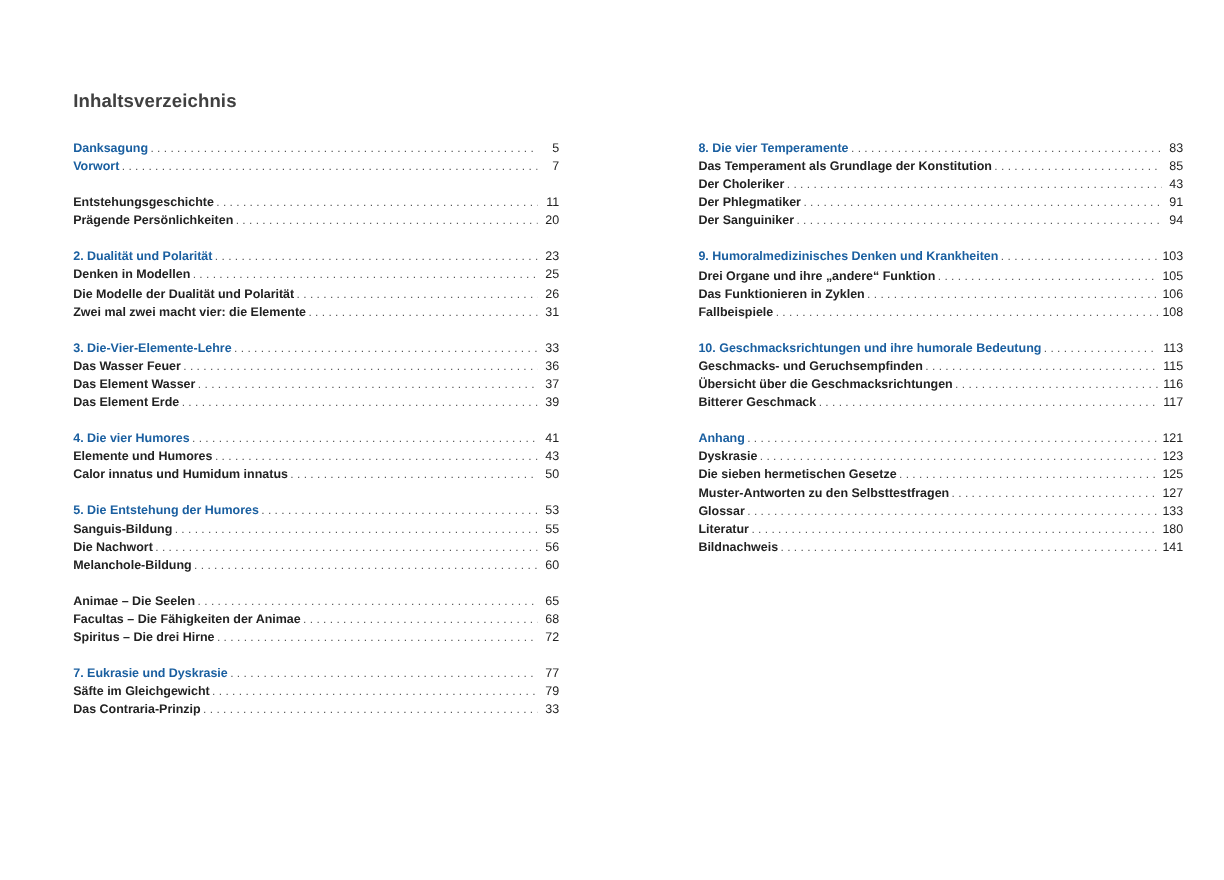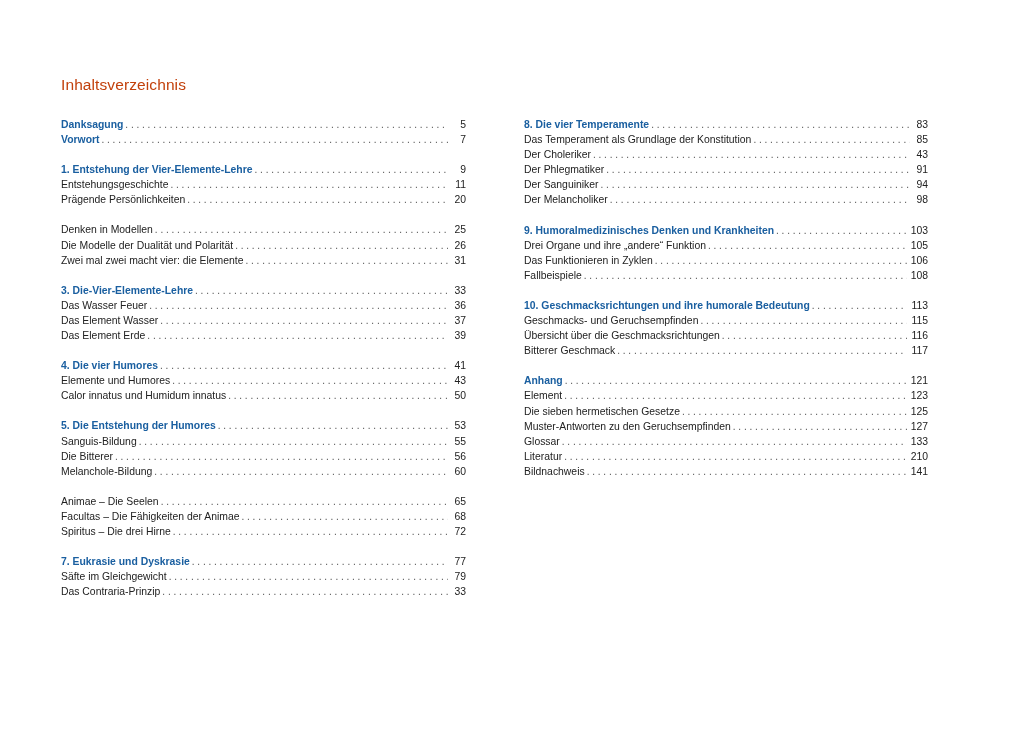--- a/index.html
+++ b/index.html
@@ -1,26 +1,26 @@
 <!DOCTYPE html>
 <html><head>
 <meta charset="utf-8">
 <style>
   html, body { margin: 0; padding: 0; background: #ffffff; }
   body { width: 1020px; height: 733px; position: relative; overflow: hidden;
          font-family: "Liberation Sans", "DejaVu Sans", sans-serif; color: #222; }
-  .title { position: absolute; left: 61px; top: 76px; font-size: 15.5px; font-weight: normal;
-           color: #c2410c; letter-spacing: 0.1px; }
+  .title { position: absolute; left: 61px; top: 76px; font-size: 15.5px; font-weight: bold;
+           color: #404040; letter-spacing: 0.1px; }
   .col { position: absolute; top: 117px; width: 405px; }
   .col.left { left: 61px; }
-  .col.right { left: 524px; width: 404px; }
+  .col.right { left: 582px; width: 404px; }
   .group { margin-bottom: 15px; }
   .row { display: flex; align-items: baseline; height: 15.1px; line-height: 15.1px;
          font-size: 10.4px; white-space: nowrap; }
-  .row .label { flex: 0 0 auto; padding-right: 2px; }
+  .row .label { flex: 0 0 auto; padding-right: 2px; font-weight: bold; }
   .row.head .label { color: #1a5fa0; font-weight: bold; }
   .row .dots { flex: 1 1 auto; overflow: hidden; color: #555; letter-spacing: 2.2px;
                font-size: 10px; }
   .row .dots::before { content: ". . . . . . . . . . . . . . . . . . . . . . . . . . . . . . . . . . . . . . . . . . . . . . . . . . . . . . . . . . . . . . . . . . . . . . . . . . . . . . . . . . . . . . . . . . . . . . . . . . . . . . . . . . . . . . . . . . . . . . . . ."; letter-spacing: 0px; }
   .row .page { flex: 0 0 auto; text-align: right; min-width: 14px; padding-left: 4px; }
 </style>
 </head>
 <body>
 
 <div class="title">Inhaltsverzeichnis</div>
@@ -32,37 +32,37 @@
         <span class="dots"></span>
         <span class="page">5</span>
       </div>
       <div class="row head">
         <span class="label">Vorwort</span>
         <span class="dots"></span>
         <span class="page">7</span>
       </div>
     </div>
     <div class="group">
-      <div class="row head">
-        <span class="label">1. Entstehung der Vier-Elemente-Lehre</span>
-        <span class="dots"></span>
-        <span class="page">9</span>
-      </div>
       <div class="row">
         <span class="label">Entstehungsgeschichte</span>
         <span class="dots"></span>
         <span class="page">11</span>
       </div>
       <div class="row">
         <span class="label">Prägende Persönlichkeiten</span>
         <span class="dots"></span>
         <span class="page">20</span>
       </div>
     </div>
     <div class="group">
+      <div class="row head">
+        <span class="label">2. Dualität und Polarität</span>
+        <span class="dots"></span>
+        <span class="page">23</span>
+      </div>
       <div class="row">
         <span class="label">Denken in Modellen</span>
         <span class="dots"></span>
         <span class="page">25</span>
       </div>
       <div class="row">
         <span class="label">Die Modelle der Dualität und Polarität</span>
         <span class="dots"></span>
         <span class="page">26</span>
       </div>
@@ -116,21 +116,21 @@
         <span class="label">5. Die Entstehung der Humores</span>
         <span class="dots"></span>
         <span class="page">53</span>
       </div>
       <div class="row">
         <span class="label">Sanguis-Bildung</span>
         <span class="dots"></span>
         <span class="page">55</span>
       </div>
       <div class="row">
-        <span class="label">Die Bitterer</span>
+        <span class="label">Die Nachwort</span>
         <span class="dots"></span>
         <span class="page">56</span>
       </div>
       <div class="row">
         <span class="label">Melanchole-Bildung</span>
         <span class="dots"></span>
         <span class="page">60</span>
       </div>
     </div>
     <div class="group">
@@ -188,25 +188,20 @@
       <div class="row">
         <span class="label">Der Phlegmatiker</span>
         <span class="dots"></span>
         <span class="page">91</span>
       </div>
       <div class="row">
         <span class="label">Der Sanguiniker</span>
         <span class="dots"></span>
         <span class="page">94</span>
       </div>
-      <div class="row">
-        <span class="label">Der Melancholiker</span>
-        <span class="dots"></span>
-        <span class="page">98</span>
-      </div>
     </div>
     <div class="group">
       <div class="row head">
         <span class="label">9. Humoralmedizinisches Denken und Krankheiten</span>
         <span class="dots"></span>
         <span class="page">103</span>
       </div>
       <div class="row">
         <span class="label">Drei Organe und ihre „andere“ Funktion</span>
         <span class="dots"></span>
@@ -245,43 +240,43 @@
         <span class="page">117</span>
       </div>
     </div>
     <div class="group">
       <div class="row head">
         <span class="label">Anhang</span>
         <span class="dots"></span>
         <span class="page">121</span>
       </div>
       <div class="row">
-        <span class="label">Element</span>
+        <span class="label">Dyskrasie</span>
         <span class="dots"></span>
         <span class="page">123</span>
       </div>
       <div class="row">
         <span class="label">Die sieben hermetischen Gesetze</span>
         <span class="dots"></span>
         <span class="page">125</span>
       </div>
       <div class="row">
-        <span class="label">Muster-Antworten zu den Geruchsempfinden</span>
+        <span class="label">Muster-Antworten zu den Selbsttestfragen</span>
         <span class="dots"></span>
         <span class="page">127</span>
       </div>
       <div class="row">
         <span class="label">Glossar</span>
         <span class="dots"></span>
         <span class="page">133</span>
       </div>
       <div class="row">
         <span class="label">Literatur</span>
         <span class="dots"></span>
-        <span class="page">210</span>
+        <span class="page">180</span>
       </div>
       <div class="row">
         <span class="label">Bildnachweis</span>
         <span class="dots"></span>
         <span class="page">141</span>
       </div>
     </div>
   </div>
 
 </body></html>

